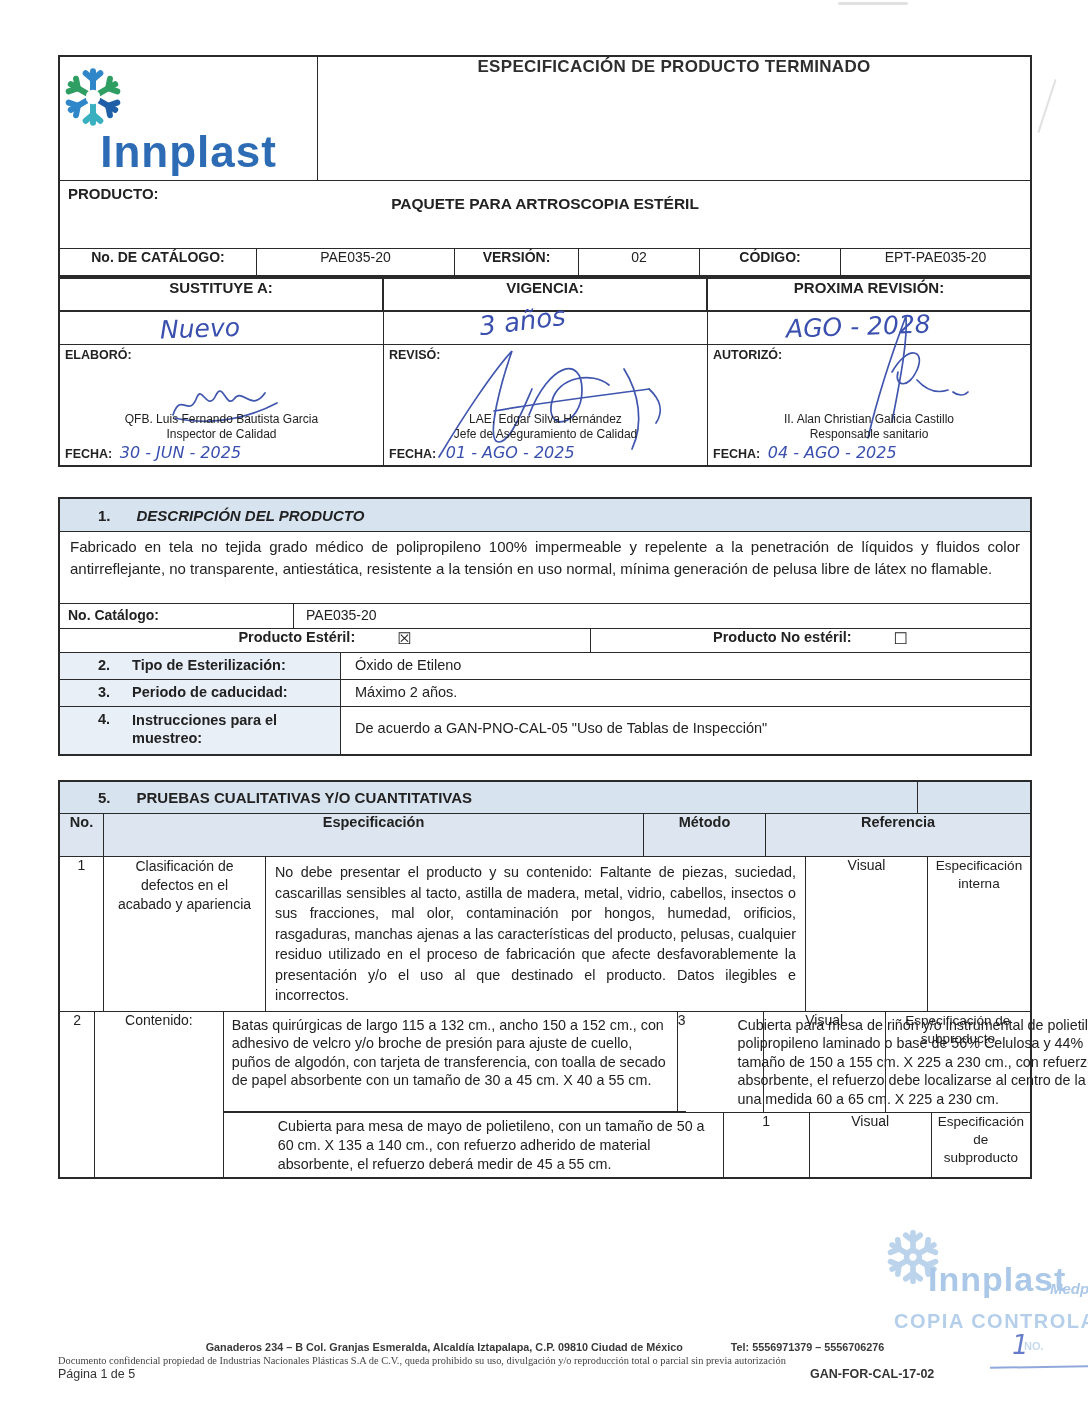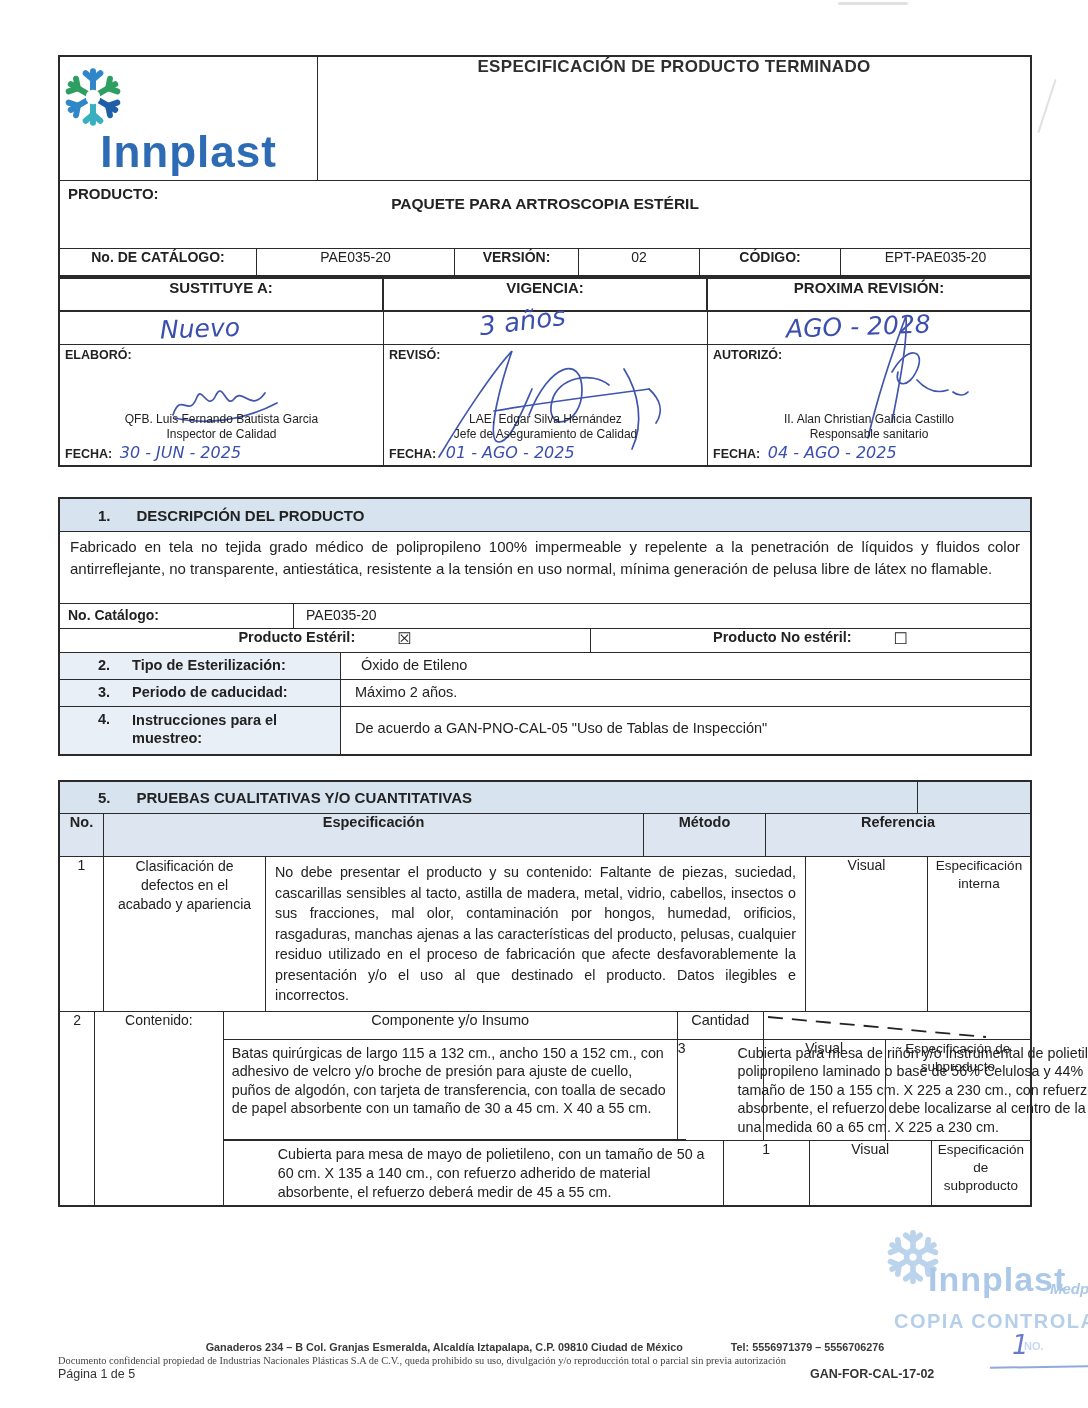--- a/index.html
+++ b/index.html
@@ -170,21 +170,21 @@
         <span class="bold">FECHA:</span>
         <span class="hw" style="font-size:16px;margin-left:4px;">04 - AGO - 2025</span>
       </div>
     </div>
   </div>
 </div>
 
 <div class="blk" style="top:497px;">
   <div class="row bluebar" style="height:33px;align-items:center;">
     <span class="bold" style="margin-left:38px;font-size:15px;">1.</span>
-    <span class="bold" style="margin-left:26px;font-size:15px;">DESCRIPCIÓN DEL PRODUCTO</span>
+    <span class="bold" style="margin-left:26px;font-size:15px;font-style:italic;">DESCRIPCIÓN DEL PRODUCTO</span>
   </div>
   <div class="row" style="height:72px;">
     <div class="cell para" style="flex:1;">Fabricado en tela no tejida grado médico de polipropileno 100% impermeable y repelente a la penetración de líquidos y fluidos color antirreflejante, no transparente, antiestática, resistente a la tensión en uso normal, mínima generación de pelusa libre de látex no flamable.</div>
   </div>
   <div class="row" style="height:25px;font-size:14px;">
     <div class="cell bold" style="width:234px;padding:3px 0 0 8px;">No. Catálogo:</div>
     <div class="cell" style="flex:1;padding:3px 0 0 12px;">PAE035-20</div>
   </div>
   <div class="row" style="height:24px;font-size:14.5px;">
     <div class="cell c" style="width:531px;">
@@ -194,21 +194,21 @@
     <div class="cell c" style="flex:1;">
       <span class="bold">Producto No estéril:</span>
       <span style="margin-left:42px;font-size:16px;">☐</span>
     </div>
   </div>
   <div class="row" style="height:27px;font-size:14.5px;">
     <div class="cell labelbg" style="width:281px;display:flex;">
       <span class="bold" style="margin:4px 0 0 38px;">2.</span>
       <span class="bold" style="margin:4px 0 0 22px;">Tipo de Esterilización:</span>
     </div>
-    <div class="cell" style="flex:1;padding:4px 0 0 20px;">Óxido de Etileno</div>
+    <div class="cell" style="flex:1;padding:4px 0 0 14px;">Óxido de Etileno</div>
   </div>
   <div class="row" style="height:27px;font-size:14.5px;">
     <div class="cell labelbg" style="width:281px;display:flex;">
       <span class="bold" style="margin:4px 0 0 38px;">3.</span>
       <span class="bold" style="margin:4px 0 0 22px;">Periodo de caducidad:</span>
     </div>
     <div class="cell" style="flex:1;padding:4px 0 0 14px;">Máximo 2 años.</div>
   </div>
   <div class="row" style="height:47px;font-size:14.5px;">
     <div class="cell labelbg" style="width:281px;display:flex;">
@@ -240,29 +240,20 @@
     <div class="cell spec-text" style="width:540px;">No debe presentar el producto y su contenido: Faltante de piezas, suciedad, cascarillas sensibles al tacto, astilla de madera, metal, vidrio, cabellos, insectos o sus fracciones, mal olor, contaminación por hongos, humedad, orificios, rasgaduras, manchas ajenas a las características del producto, pelusas, cualquier residuo utilizado en el proceso de fabricación que afecte desfavorablemente la presentación y/o el uso al que destinado el producto. Datos ilegibles e incorrectos.</div>
     <div class="cell c" style="width:122px;font-size:14px;">Visual</div>
     <div class="cell c" style="flex:1;font-size:13.5px;line-height:18px;padding:0 6px;">Especificación interna</div>
   </div>
 
   <div class="row">
     <div class="cell c" style="width:44px;font-size:14px;">2</div>
     <div class="cell c" style="width:162px;font-size:14px;">Contenido:</div>
     <div style="flex:1;display:flex;flex-direction:column;">
 
-      <div style="display:flex;border-bottom:1.5px solid #2a2a2a;height:28px;">
-        <div class="cell c" style="width:454px;font-size:14.5px;">Componente y/o Insumo</div>
-        <div class="cell c" style="width:86px;font-size:14.5px;">Cantidad</div>
-        <div style="flex:1;position:relative;">
-          <svg width="226" height="28" viewBox="0 0 226 28" style="position:absolute;left:0;top:0;">
-            <line x1="4" y1="5" x2="222" y2="25" stroke="#222" stroke-width="1.8" stroke-dasharray="15 9"></line>
-          </svg>
-        </div>
-      </div>
 
       <div style="display:flex;border-bottom:1.5px solid #2a2a2a;">
         <div style="width:540px;display:flex;flex-direction:row;border-right:1.5px solid #2a2a2a;gap:44px;">
           <div style="display:flex;border-bottom:1.5px solid #2a2a2a;flex:1;">
             <div class="item-text" style="width:454px;border-right:1.5px solid #2a2a2a;">Batas quirúrgicas de largo 115 a 132 cm., ancho 150 a 152 cm., con adhesivo de velcro y/o broche de presión para ajuste de cuello, puños de algodón, con tarjeta de transferencia, con toalla de secado de papel absorbente con un tamaño de 30 a 45 cm. X 40 a 55 cm.</div>
             <div class="c" style="flex:1;font-size:14px;">3</div>
           </div>
           <div style="display:flex;flex:1;">
             <div class="item-text" style="width:454px;border-right:1.5px solid #2a2a2a;">Cubierta para mesa de riñón y/o instrumental de polietileno o polipropileno laminado o base de 56% Celulosa y 44% Poliéster, con tamaño de 150 a 155 cm. X 225 a 230 cm., con refuerzo de material absorbente, el refuerzo debe localizarse al centro de la prenda con una medida 60 a 65 cm. X 225 a 230 cm.</div>
             <div class="c" style="flex:1;font-size:14px;">1</div>

